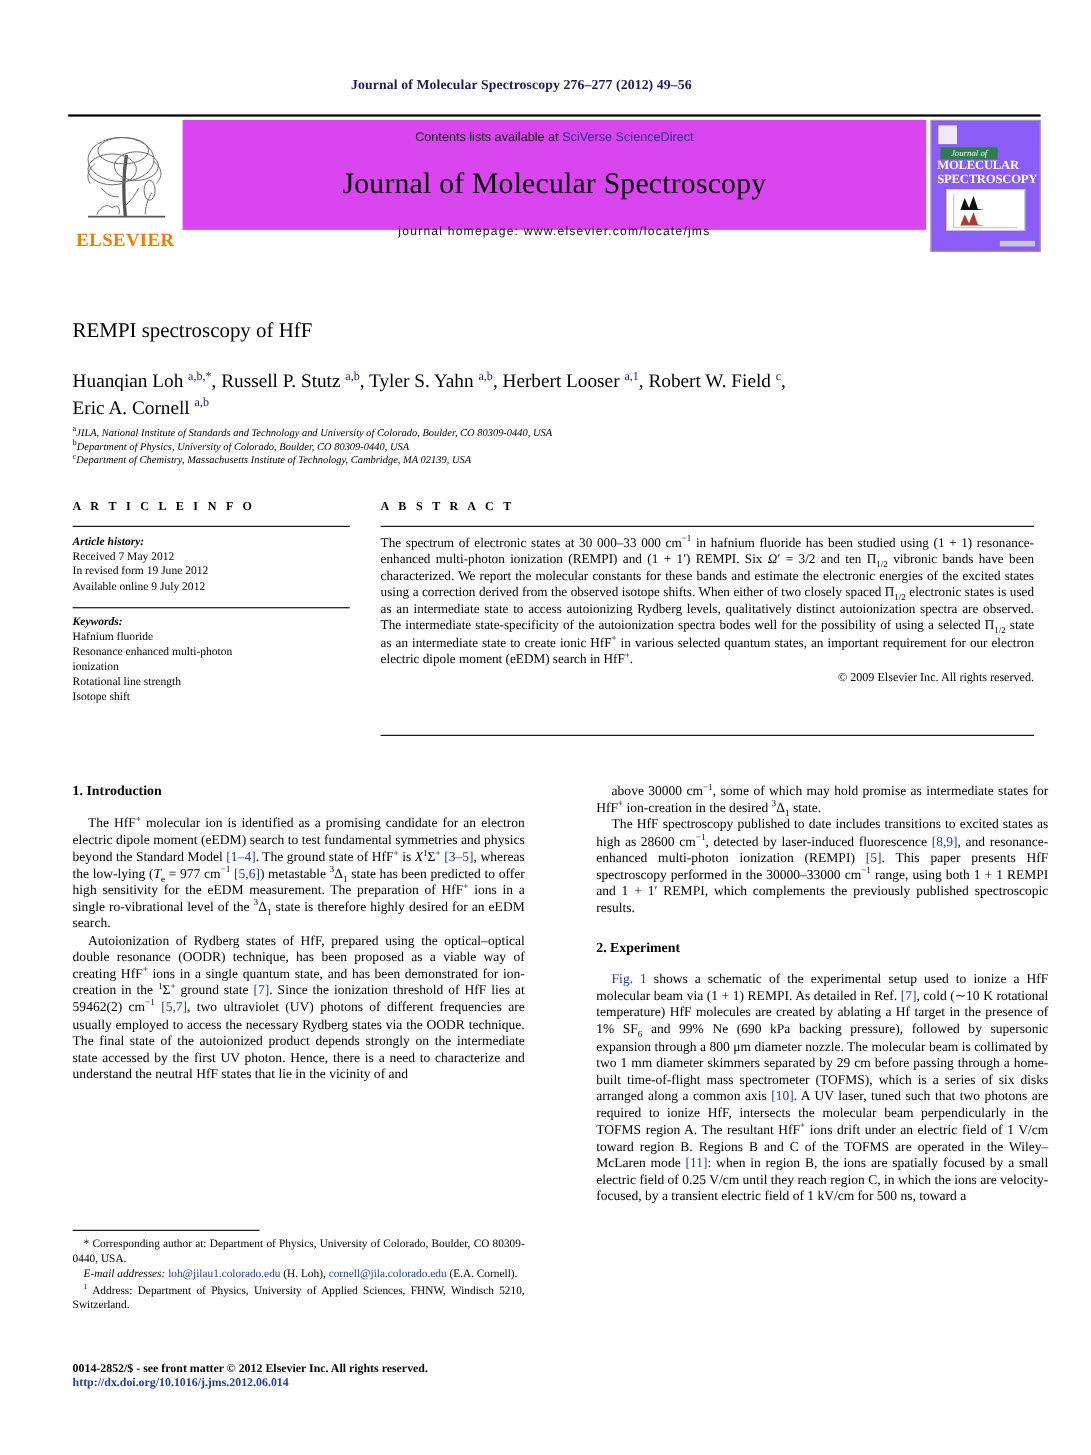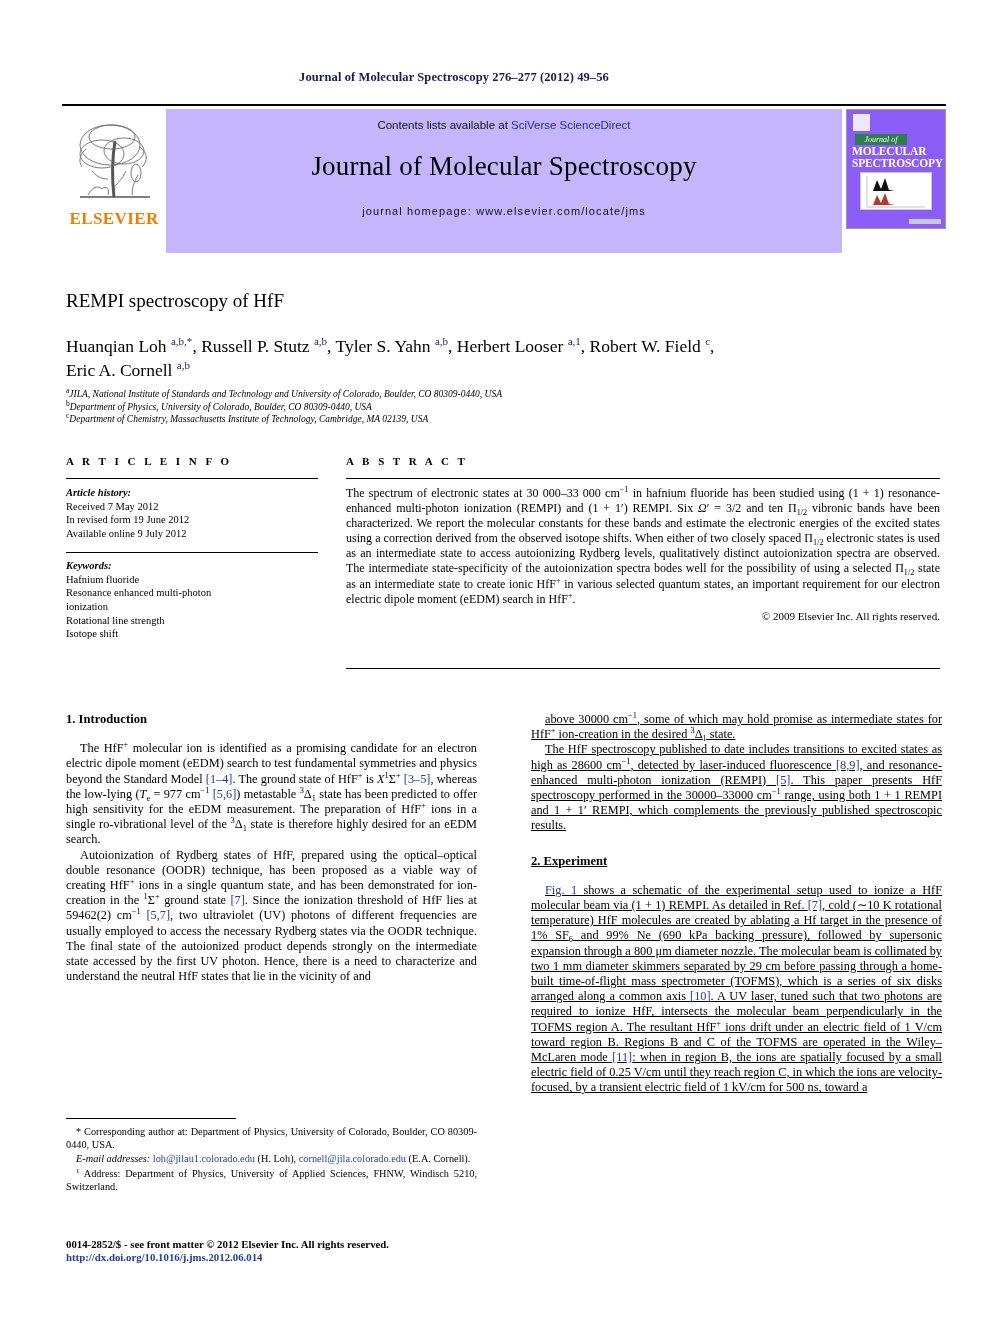--- a/index.html
+++ b/index.html
@@ -26,20 +26,21 @@
   .running-head {
     position: absolute;
     left: 0; top: 70px;
     width: 908px;
     text-align: center;
     font-family: "Liberation Serif", serif;
     font-weight: bold;
     font-size: 12.5px;
     color: #1a1a5e;
     letter-spacing: 0.1px;
+    padding-left: 20px;
   }
 
   
   .masthead {
     position: absolute;
     left: 62px; top: 104px;
     width: 884px;
     height: 126px;
     border-top: 2.5px solid #000;
   }
@@ -60,22 +61,22 @@
     font-family: "Liberation Serif", serif;
     font-size: 17px;
     font-weight: bold;
     letter-spacing: 0.4px;
     color: #f07d00;
   }
   .mast-center {
     position: absolute;
     left: 104px; top: 3px;
     width: 676px;
-    height: 144px;
-    background: #c4b5fd;
+    height: 100px;
+    background: #d946ef;
   }
   .mast-contents {
     position: absolute;
     left: 0; top: 10px;
     width: 676px;
     text-align: center;
     font-family: "Liberation Sans", sans-serif;
     font-size: 11.5px;
     color: #111;
   }
@@ -258,21 +259,21 @@
   .bodycol {
     position: absolute;
     width: 411px;
     font-family: "Liberation Serif", serif;
     font-size: 12.3px;
     line-height: 15.2px;
     text-align: justify;
     color: #000;
   }
   .col-left  { left: 66px;  top: 712px; }
-  .col-right { left: 531px; top: 712px; text-decoration: underline; }
+  .col-right { left: 542px; top: 712px; }
   .body-h {
     font-family: "Liberation Serif", serif;
     font-weight: bold;
     font-size: 12.6px;
     margin: 0 0 14px 0;
     text-align: left;
   }
   .body-h.spaced { margin-top: 20px; }
   .body-p { margin: 0; text-indent: 14px; }
   .body-p + .body-p { margin-top: 0; }

